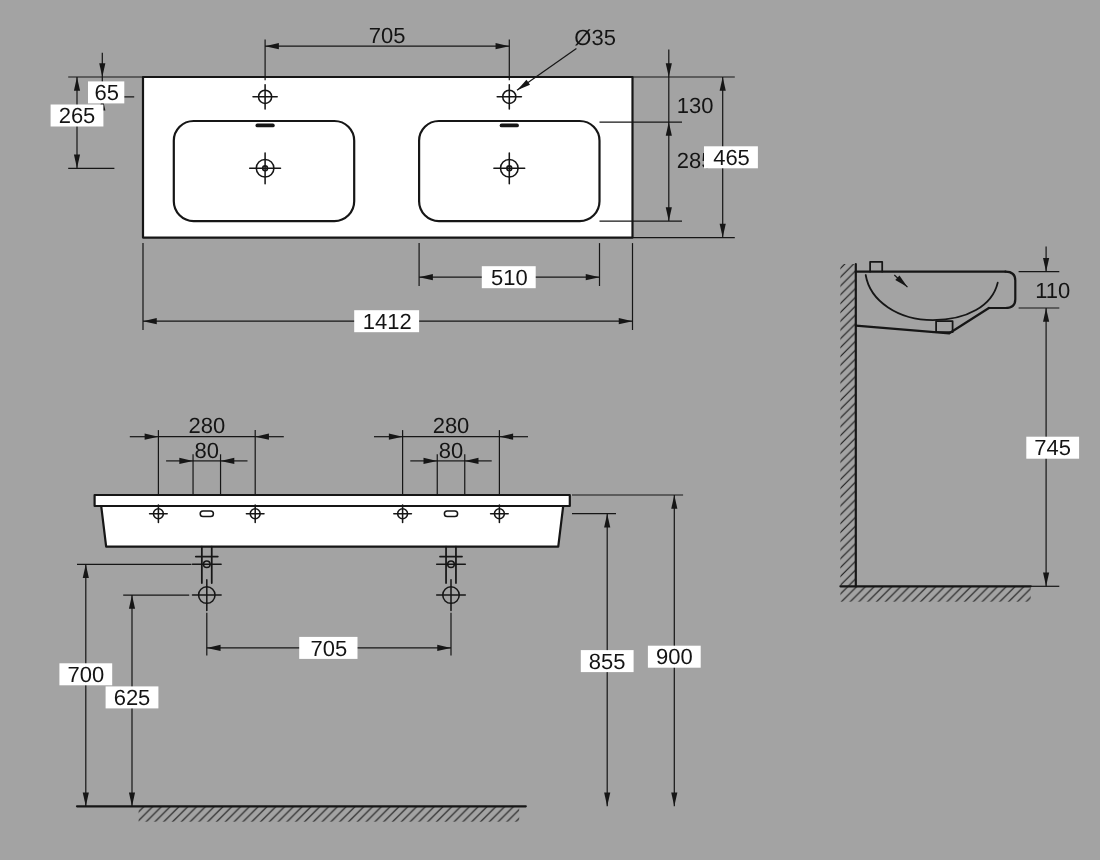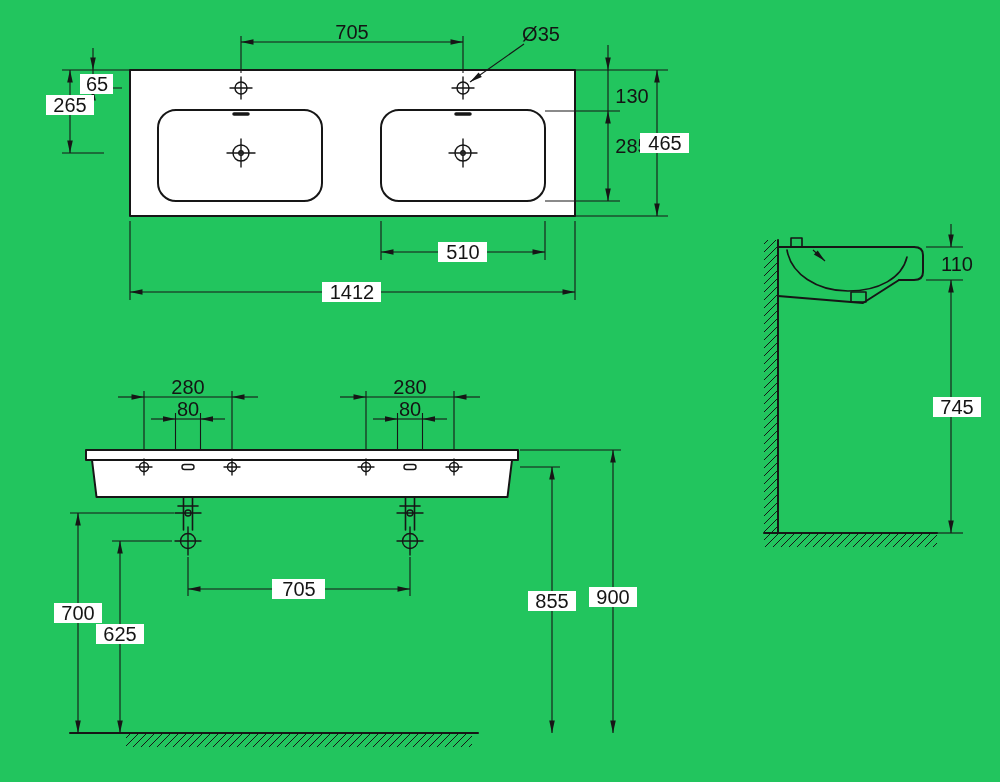--- a/index.html
+++ b/index.html
@@ -1,16 +1,16 @@
 <!DOCTYPE html>
 <html><head>
 <meta charset="utf-8">
 <style>
   html,body{margin:0;padding:0;background:#fff;}
-  .canvas{width:1000px;height:782px;position:relative;background:#22c55e;
+  .canvas{width:1000px;height:782px;position:relative;background:#a3a3a3;
           font-family:"Liberation Sans",sans-serif;overflow:hidden;}
   svg{position:absolute;left:0;top:0;}
   .w2 {stroke:#161616;stroke-width:2;fill:none;stroke-linejoin:round;stroke-linecap:round;}
   .w16{stroke:#161616;stroke-width:1.6;fill:none;stroke-linejoin:round;stroke-linecap:round;}
   .ch {stroke:#161616;stroke-width:1.4;fill:none;stroke-linecap:round;}
   .ov {stroke:#161616;stroke-width:3.5;fill:none;stroke-linecap:round;}
   .dim{stroke:#161616;stroke-width:1.1;fill:none;}
   .bgw{fill:#ffffff;stroke:none;}
   .fw {fill:#ffffff;}
   text.t{font-size:20px;fill:#141414;text-anchor:middle;

